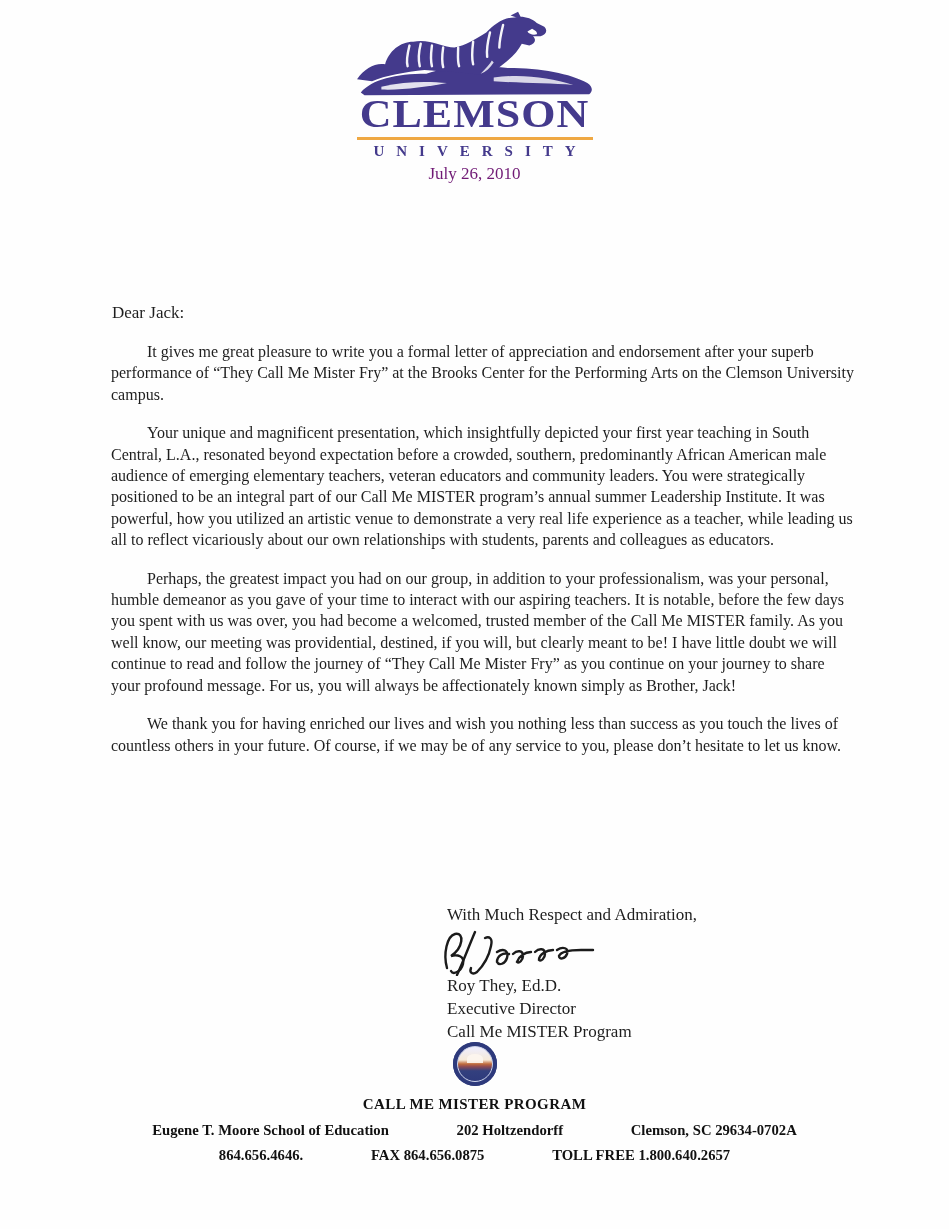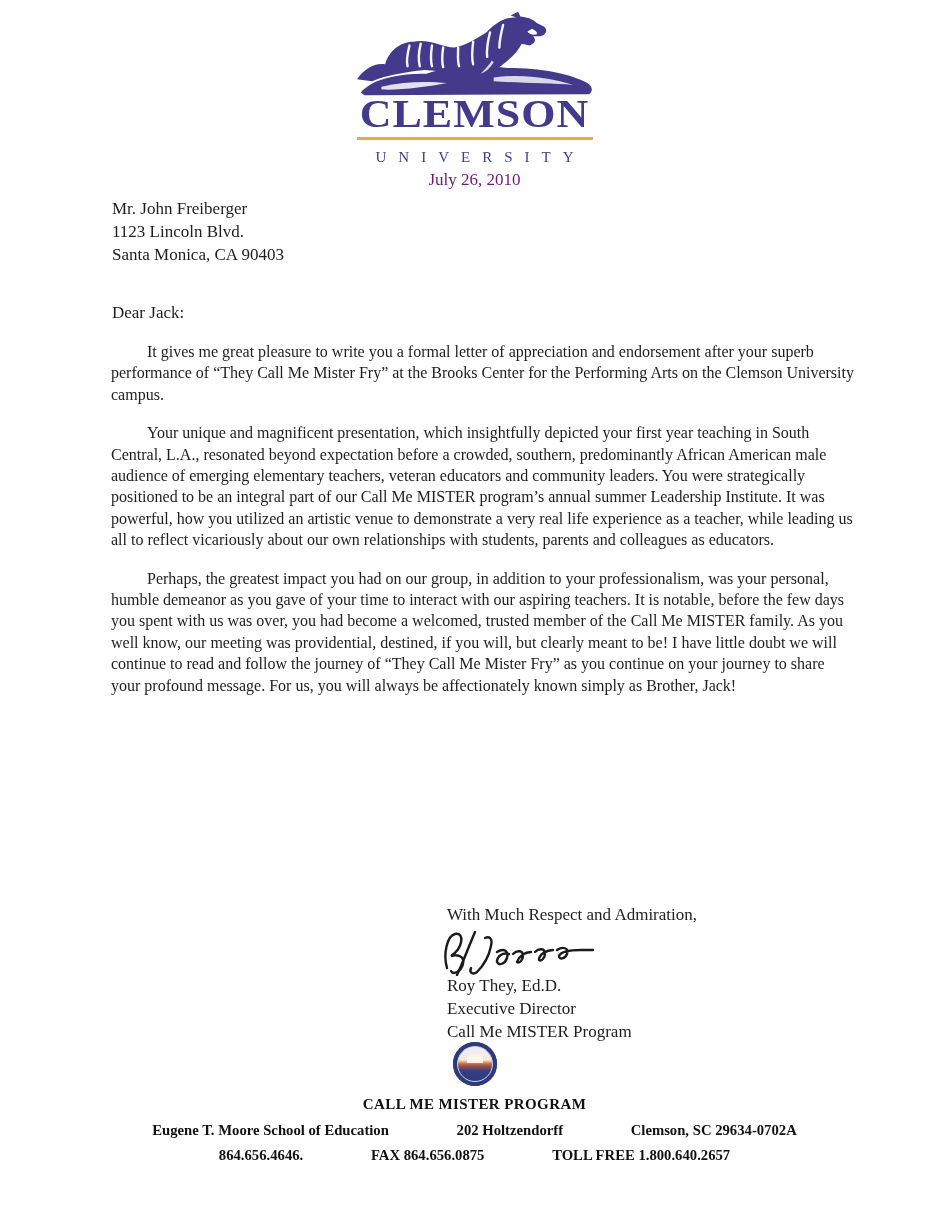--- a/index.html
+++ b/index.html
@@ -17,22 +17,22 @@
     display:flex;flex-direction:column;align-items:center;
   }
   .tiger{width:244px;height:88px;display:block;}
   .wordmark{
     font-size:44px;font-weight:bold;letter-spacing:1px;
     color:#443a8c;line-height:1;margin-top:-6px;
     transform:scaleY(0.92);
   }
   .orange-rule{width:236px;height:3px;background:#efa843;margin-top:1px;}
   .subtitle{
-    color:#443a8c;font-weight:normal;font-size:15px;
-    letter-spacing:12px;margin-top:9px;text-indent:12px;
+    color:#443a8c;font-weight:bold;font-size:15px;
+    letter-spacing:12px;margin-top:3px;text-indent:12px;
   }
   .date-line{font-size:17px;margin-top:4px;color:#701a75;}
   
   .recipient{position:absolute;top:197px;left:112px;font-size:17px;line-height:23px;}
   .salutation{position:absolute;top:303px;left:112px;font-size:17px;text-align:center;}
   .body-text{position:absolute;top:341px;left:111px;width:744px;font-size:16px;line-height:21.4px;text-align:left;}
   .body-text p{margin:0 0 17px 0;text-indent:36px;}
   .closing{position:absolute;top:903px;left:447px;font-size:17px;line-height:23px;}
   .signature-svg{display:block;margin:2px 0 -2px -6px;}
   
@@ -82,32 +82,28 @@
       </g>
 
       <path fill="#ffffff" opacity="0.8" d="M150,56 C146,62 142,66 136,68 C142,62 146,58 148,54 Z"></path>
     </svg>
     <div class="wordmark">CLEMSON</div>
     <div class="orange-rule"></div>
     <div class="subtitle">UNIVERSITY</div>
     <div class="date-line">July 26, 2010</div>
   </div>
 
-  <div class="recipient">
-    <div>Mr. John Freiberger</div>
-    <div>1123 Lincoln Blvd.</div>
-    <div>Santa Monica, CA 90403</div>
-  </div>
 
   <div class="salutation">Dear Jack:</div>
 
   <div class="body-text">
     <p>It gives me great pleasure to write you a formal letter of appreciation and endorsement after your superb performance of “They Call Me Mister Fry” at the Brooks Center for the Performing Arts on the Clemson University campus.</p>
     <p>Your unique and magnificent presentation, which insightfully depicted your first year teaching in South Central, L.A., resonated beyond expectation before a crowded, southern, predominantly African American male audience of emerging elementary teachers, veteran educators and community leaders. You were strategically positioned to be an integral part of our Call Me MISTER program’s annual summer Leadership Institute. It was powerful, how you utilized an artistic venue to demonstrate a very real life experience as a teacher, while leading us all to reflect vicariously about our own relationships with students, parents and colleagues as educators.</p>
     <p>Perhaps, the greatest impact you had on our group, in addition to your professionalism, was your personal, humble demeanor as you gave of your time to interact with our aspiring teachers.  It is notable, before the few days you spent with us was over, you had become a welcomed, trusted member of the Call Me MISTER family. As you well know, our meeting was providential, destined, if you will, but clearly meant to be! I have little doubt we will continue to read and follow the journey of “They Call Me Mister Fry” as you continue on your journey to share your profound message. For us, you will always be affectionately known simply as Brother, Jack!</p>
+    <p>We thank you for having enriched our lives and wish you nothing less than success as you touch the lives of countless others in your future. Of course, if we may be of any service to you, please don’t hesitate to let us know.</p>
   </div>
 
   <div class="closing">
     <div>With Much Respect and Admiration,</div>
     <svg class="signature-svg" width="168" height="48" viewBox="0 0 168 48" xmlns="http://www.w3.org/2000/svg">
       <g stroke="#1b1b1b" stroke-width="2.4" fill="none" stroke-linecap="round">
         <path d="M6,40 C2,26 6,8 14,6 C24,4 22,20 10,28 C16,26 24,28 22,36 C20,44 12,47 10,43"></path>
         <path d="M34,4 C28,18 22,34 16,47"></path>
         <path d="M44,10 C48,8 52,10 50,18 C48,28 42,38 36,44 C32,47 28,45 30,40"></path>
         <path d="M56,24 C62,20 68,22 66,30 C64,36 58,38 56,34 C56,28 62,24 68,26"></path>

